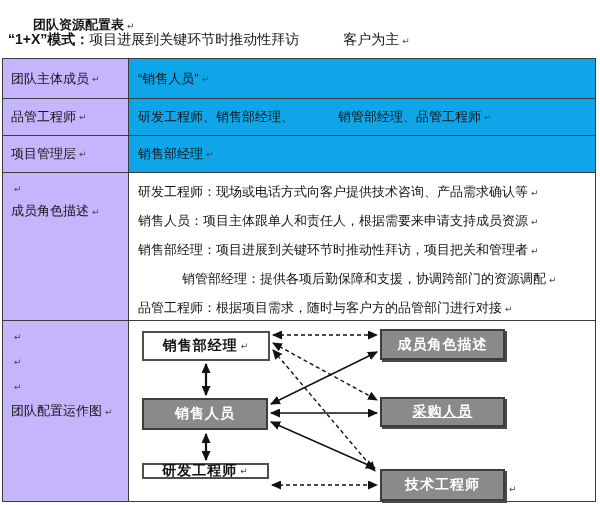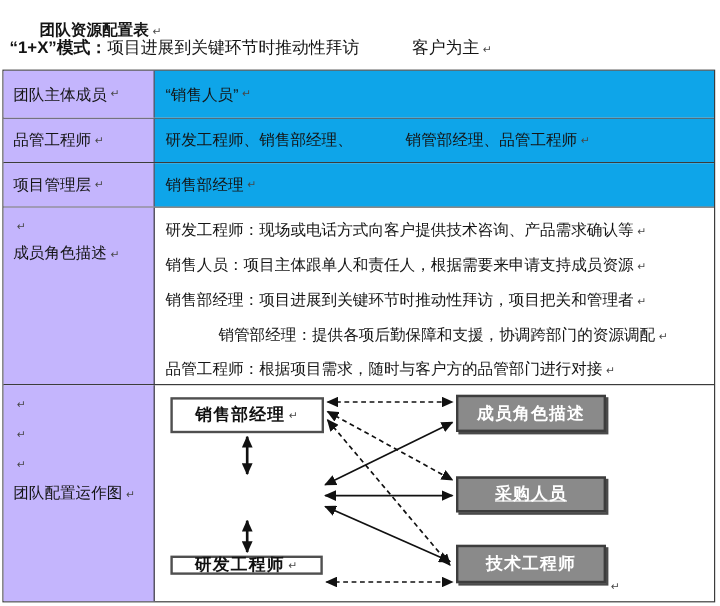--- a/index.html
+++ b/index.html
@@ -126,28 +126,31 @@
         <line x1="143" y1="164" x2="248" y2="164" stroke="#111111" stroke-width="1.4" stroke-dasharray="4 3" marker-start="url(#ah)" marker-end="url(#ah)"></line>
       </svg>
 
       <div class="db db-white" style="left:13px;top:10px;width:128px;height:30px;">
           <span>销售部经理</span>
           <span class="pc">↵</span>
         </div>
       <div class="db db-gray db-shadow" style="left:251px;top:8px;width:125px;height:31px;">
           <span>成员角色描述</span>
         </div>
+      <div class="db db-gray" style="left:13px;top:77px;width:126px;height:32px;">
+          <span>销售人员</span>
+        </div>
       <div class="db db-gray db-shadow" style="left:251px;top:76px;width:125px;height:30px;text-decoration:underline;">
           <span>采购人员</span>
         </div>
       <div class="db db-white" style="left:13px;top:142px;width:127px;height:16px;">
           <span>研发工程师</span>
           <span class="pc">↵</span>
         </div>
-      <div class="db db-gray db-shadow" style="left:251px;top:133px;width:125px;height:32px;text-align:right;">
+      <div class="db db-gray db-shadow" style="left:251px;top:148px;width:125px;height:32px;text-align:right;">
           <span>技术工程师</span>
         </div>
 
       <span class="pc-float" style="left:380px;top:163px;">↵</span>
     </div>
   </div>
 
 </div>
 
 </body></html>

